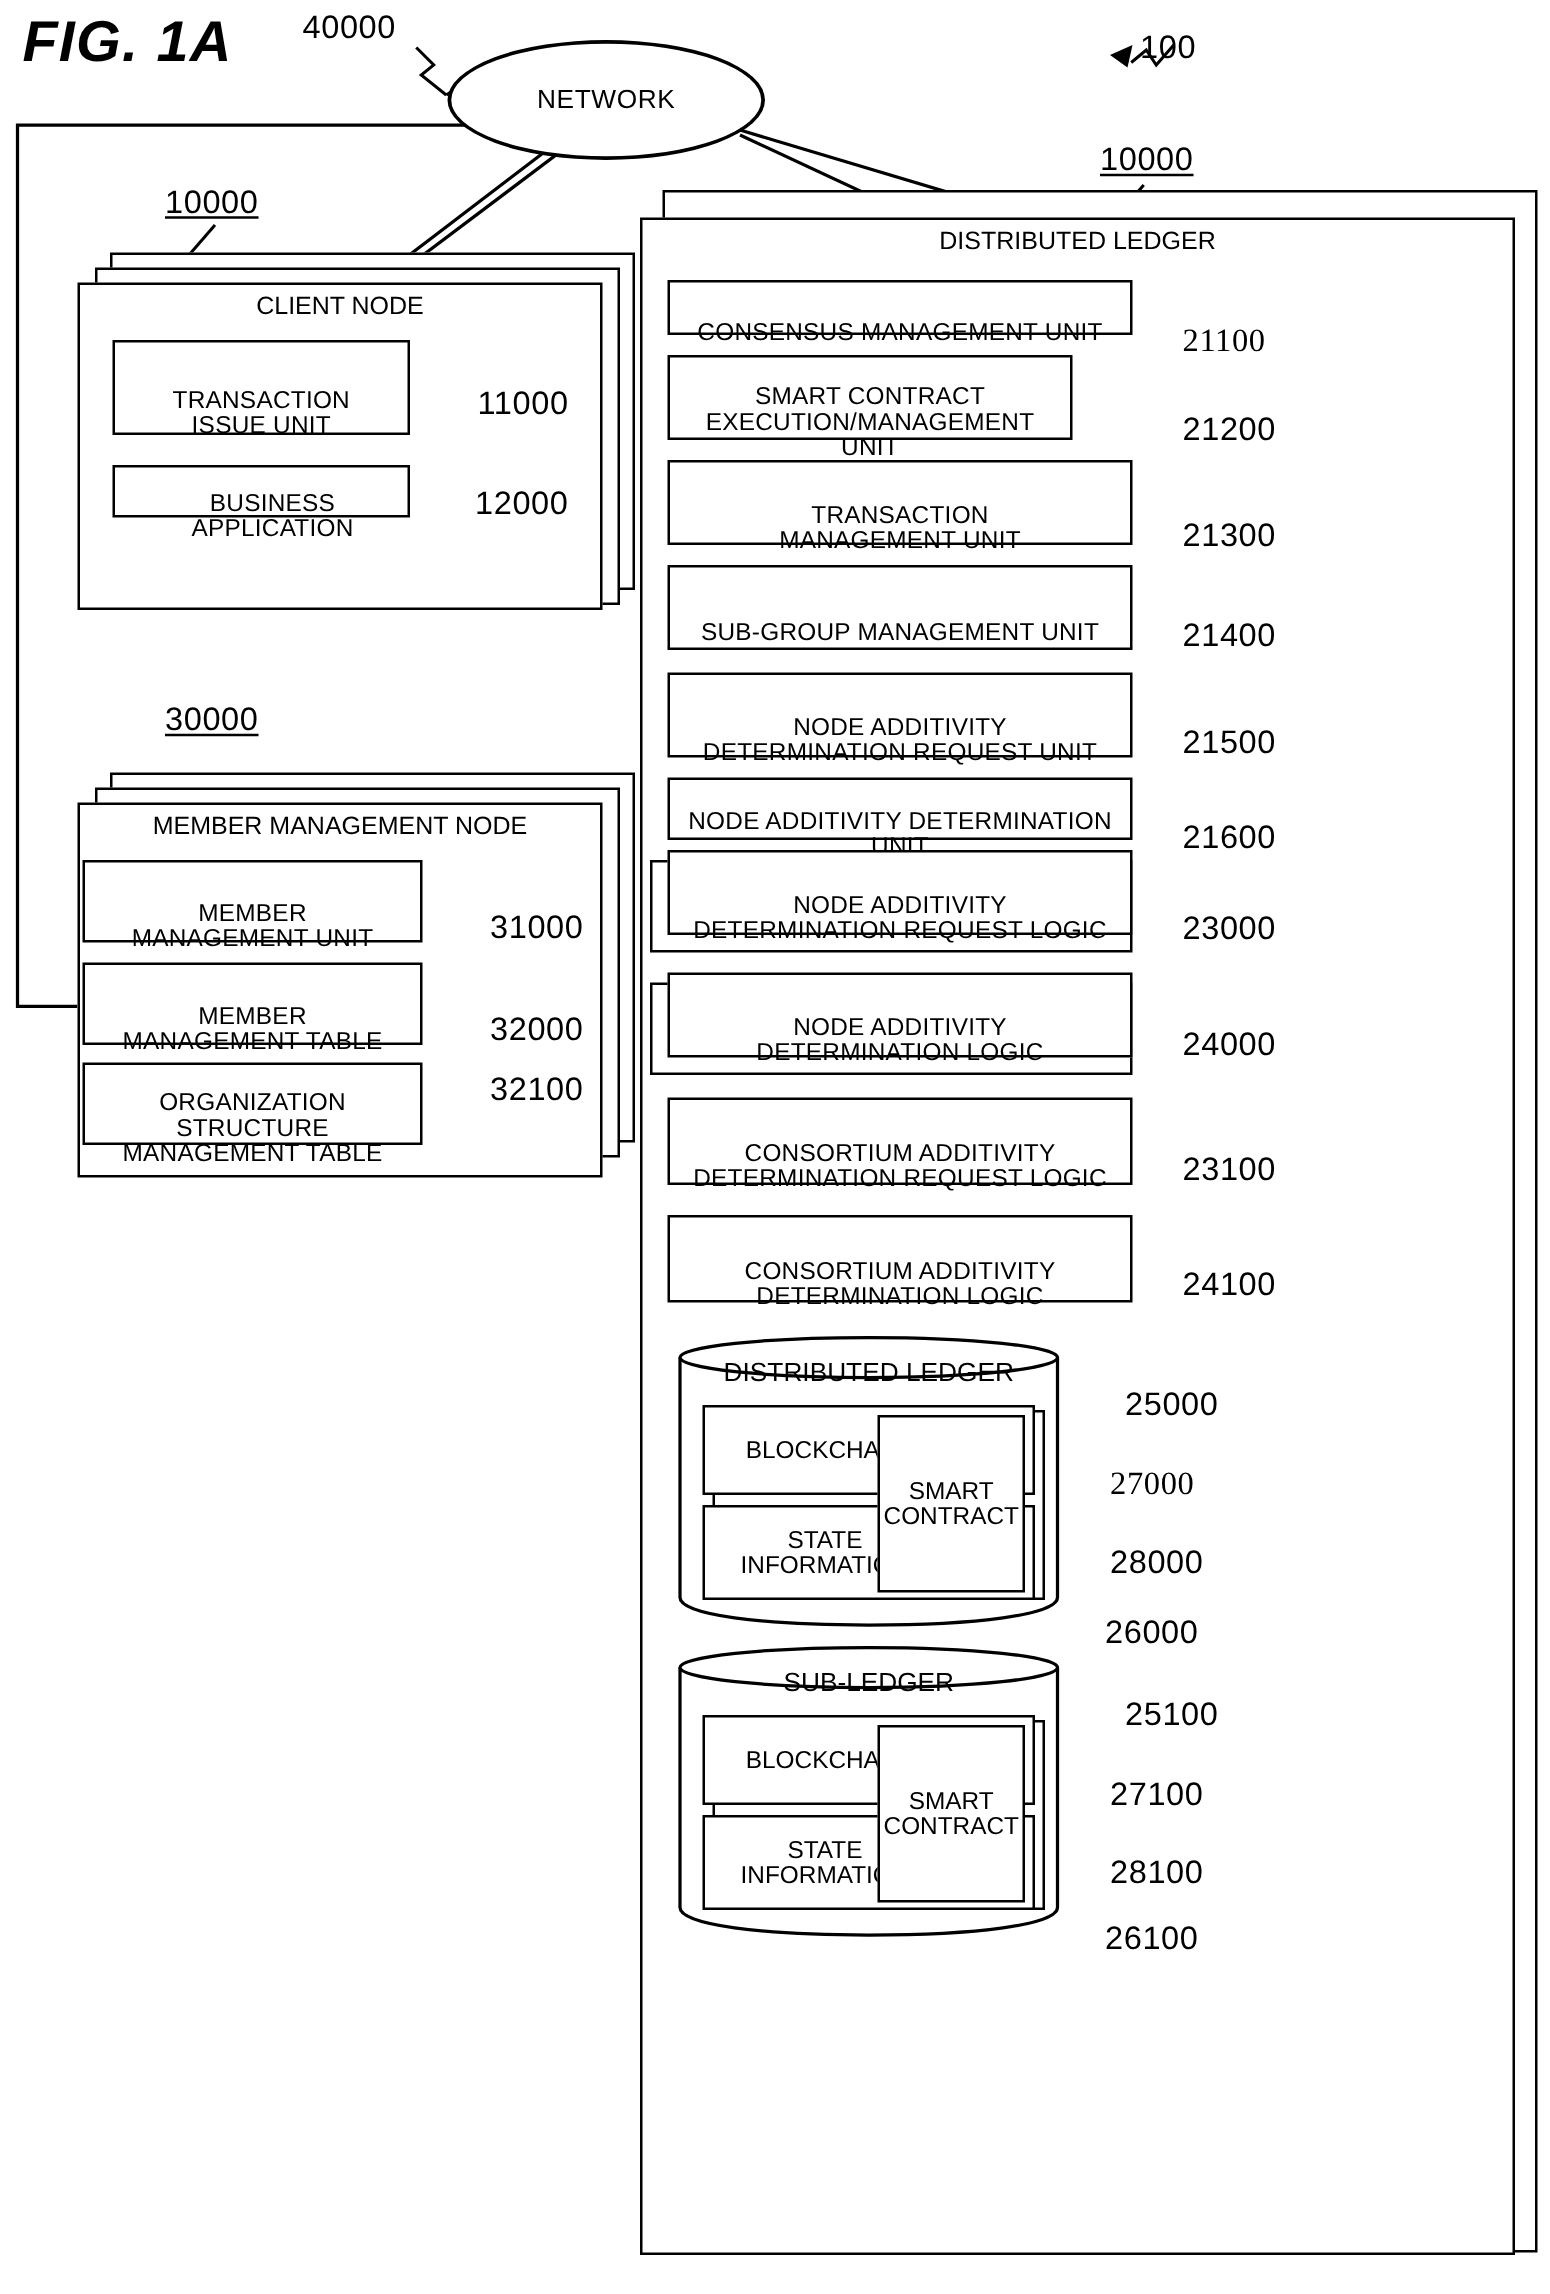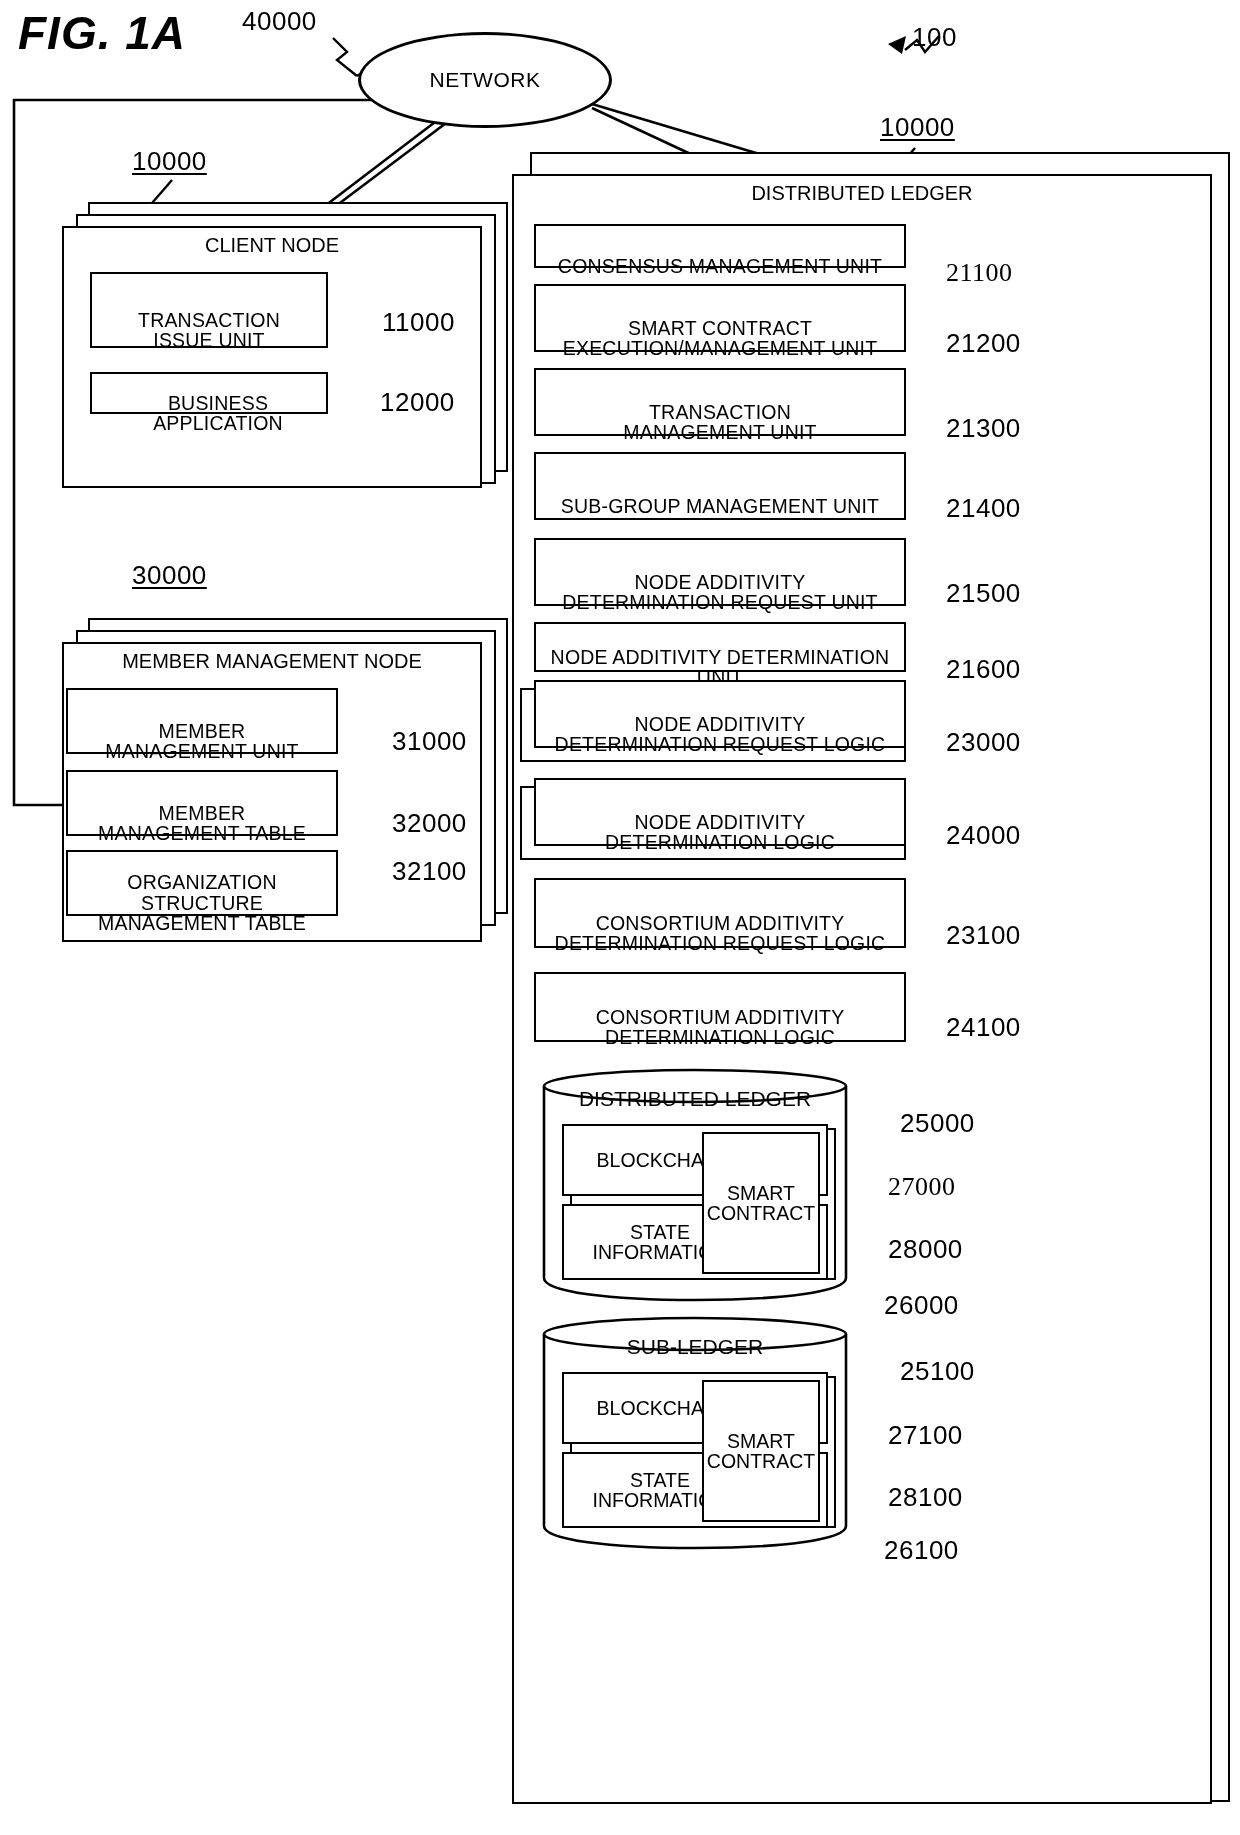--- a/index.html
+++ b/index.html
@@ -202,21 +202,21 @@
 <div class="abs stackshadow" style="left:530px;top:152px;width:700px;height:1650px;"></div>
 <div class="abs stackshadow" style="left:512px;top:174px;width:700px;height:1630px;"></div>
 
 <div class="abs hdr" style="left:512px;top:182px;width:700px;">DISTRIBUTED LEDGER</div>
 
 <div class="abs box unitbox" style="left:534px;top:224px;width:372px;height:44px;">
   <span class="t"><span>CONSENSUS MANAGEMENT UNIT</span></span>
 </div>
 <div class="abs refnum" style="left:946px;top:258px;font-family:Liberation Serif, serif;">21100</div>
 
-<div class="abs box unitbox" style="left:534px;top:284px;width:372px;height:68px;">
+<div class="abs box unitbox" style="left:534px;top:284px;width:324px;height:68px;">
   <span class="t">
     <span>SMART CONTRACT</span><br>
     <span>EXECUTION/MANAGEMENT UNIT</span>
   </span>
 </div>
 <div class="abs refnum" style="left:946px;top:328px;">21200</div>
 
 <div class="abs box unitbox" style="left:534px;top:368px;width:372px;height:68px;">
   <span class="t">
     <span>TRANSACTION</span><br>

